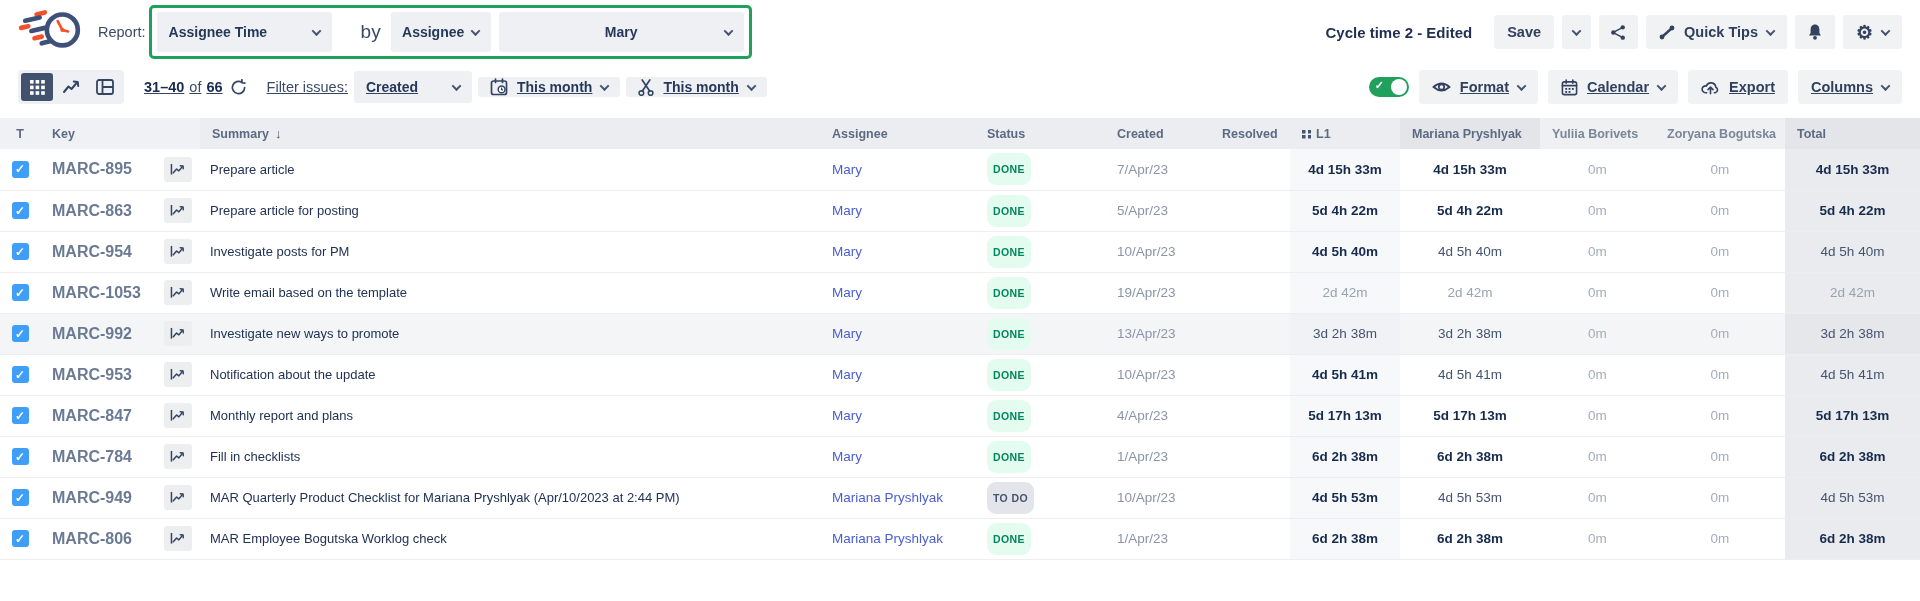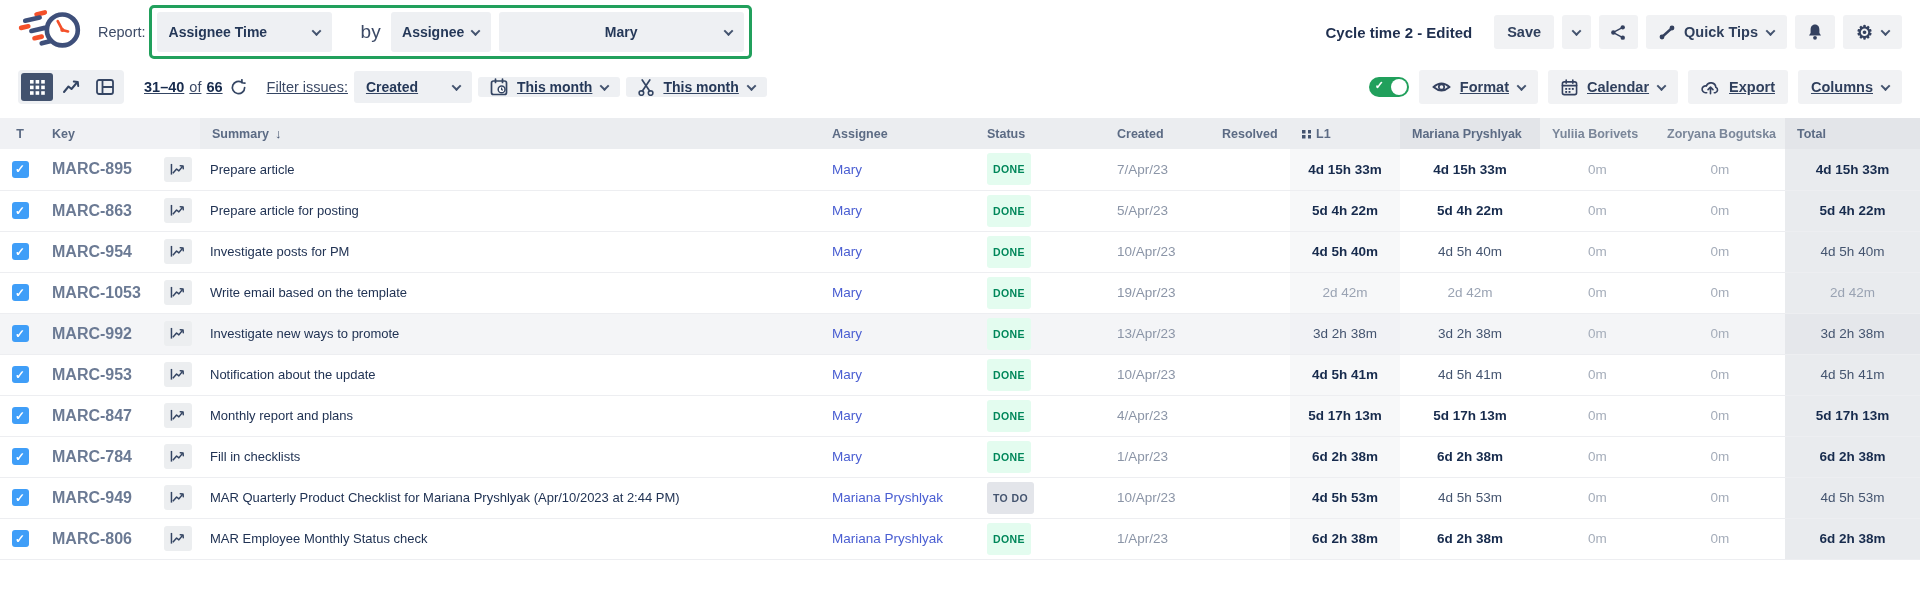--- a/index.html
+++ b/index.html
@@ -65,21 +65,21 @@
         font-weight:700; display:inline-flex; align-items:center; justify-content:center; cursor:pointer; }
   td.c-key { padding-left:12px; }
   td.c-key span { font-size:16px; font-weight:700; color:#6b7a94; cursor:pointer;margin-top:14px; }
   .chartbtn { width:28px; height:25px; background:#eceef0; border-radius:3px; display:inline-flex;
               align-items:center; justify-content:center; cursor:pointer; }
   td.c-sum { padding-left:10px; color:#213354; font-size:13px; }
   td.c-asgn { padding-left:12px; }
   td.c-asgn a { color:#4a5ed2; text-decoration:none; cursor:pointer; }
   td.c-status { padding-left:12px; }
   .badge { display:inline-block; font-size:10.5px; font-weight:700; letter-spacing:.4px;
-           padding:10px 6px; border-radius:3px; }
+           padding:10px 6px; border-radius:9px; }
   .badge.done { background:#e3fcef; color:#00875a; }
   .badge.todo { background:#e3e5ea; color:#44546f; }
   td.c-created { padding-left:12px; color:#8b95a7; }
   td.c-resolved { padding-left:12px; color:#8b95a7; }
   td.c-l1 { background:#f7f8f9; text-align:center; }
   tr.hl td.c-l1 { background:#f1f2f5; }
   td.c-user { text-align:center; }
   td.c-total { background:#e9ebee; text-align:center; }
   tr.hl td.c-total { background:#e5e7eb; }
   .t-b { font-weight:700; color:#172b4d; }
@@ -499,21 +499,21 @@
       <tr>
         <td class="c-check"><span class="cb">✓</span></td>
         <td class="c-key"><span>MARC-806</span></td>
         <td class="c-icon" style="text-align:center"><span class="chartbtn">
             <svg width="15" height="13" viewBox="0 0 16 14">
               <path d="M1.5 1 L1.5 12.5" stroke="#344563" stroke-width="1.6"></path>
               <path d="M3 11 L7 6.5 L9.5 8.5 L13.5 3.5" stroke="#344563" stroke-width="1.6" fill="none" stroke-linejoin="round"></path>
               <path d="M14 3.2 L14.2 6.2 M14 3.2 L11 3" stroke="#344563" stroke-width="1.6" stroke-linecap="round"></path>
             </svg>
           </span></td>
-        <td class="c-sum">MAR Employee Monthly Status check</td>
+        <td class="c-sum">MAR Employee Bogutska Worklog check</td>
         <td class="c-asgn"><a>Mariana Pryshlyak</a></td>
         <td class="c-status"><span class="badge done">DONE</span></td>
         <td class="c-created">1/Apr/23</td>
         <td class="c-resolved"></td>
         <td class="c-l1 t-b">6d 2h 38m</td>
         <td class="c-user t-b">6d 2h 38m</td>
         <td class="c-user t-m0">0m</td>
         <td class="c-user t-m0">0m</td>
         <td class="c-total t-b">6d 2h 38m</td>
       </tr>

